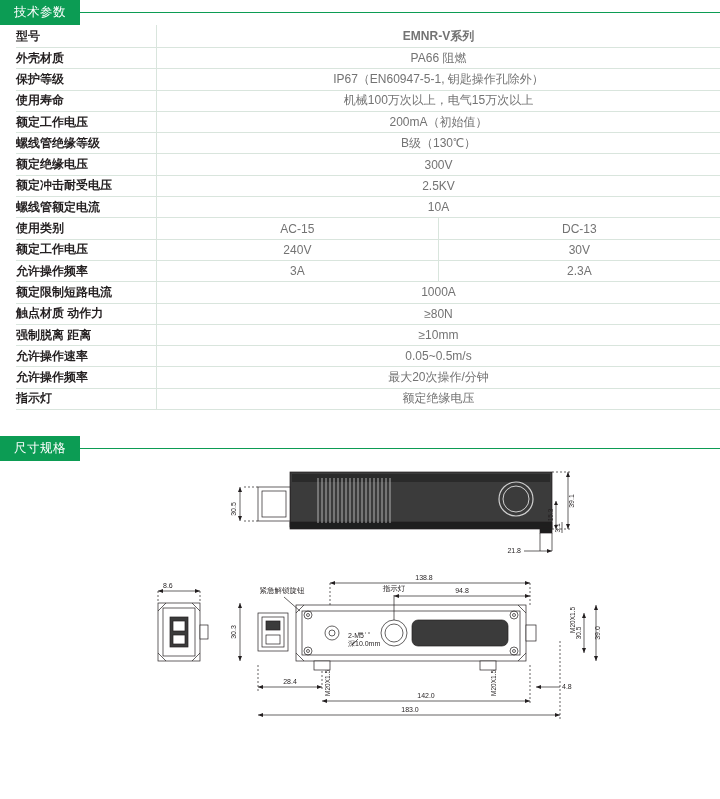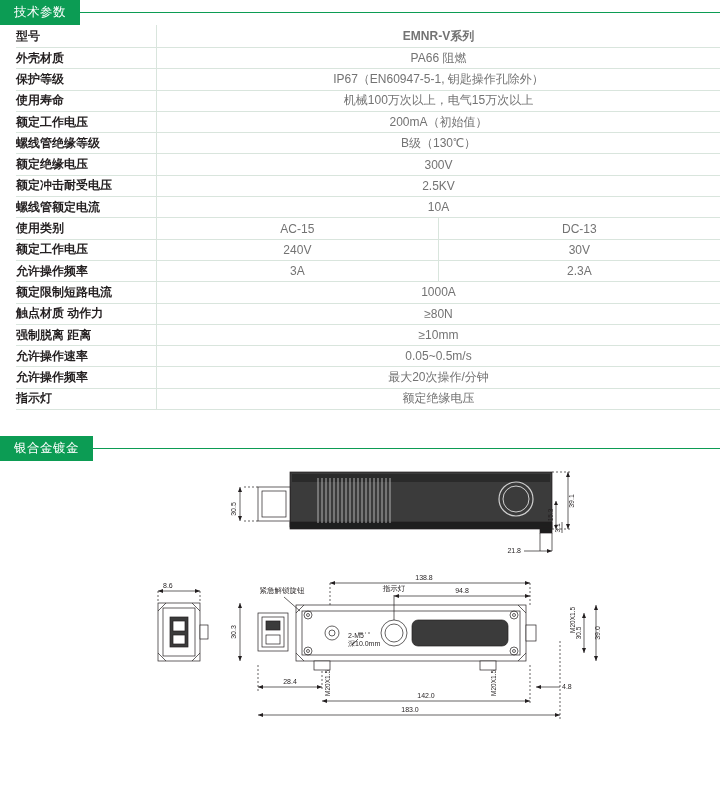--- a/index.html
+++ b/index.html
@@ -197,21 +197,21 @@
         <td class="label">指示灯</td>
         <td class="value" colspan="2">额定绝缘电压</td>
       </tr>
 
 
     </tbody>
   </table>
 </div>
 
 <div class="section-header sec2">
-  <div class="tab">银合金镀金</div>
+  <div class="tab">尺寸规格</div>
   <div class="rule"></div>
 </div>
 
 <div class="dim-area">
   <svg class="dim-svg" width="720" height="290" viewBox="0 0 720 290">
     <g stroke="#231f20" fill="none" stroke-width="0.7">
 
       <g>
 
         <rect x="290" y="7" width="262" height="55" fill="#3b3b3b" stroke="#231f20"></rect>

